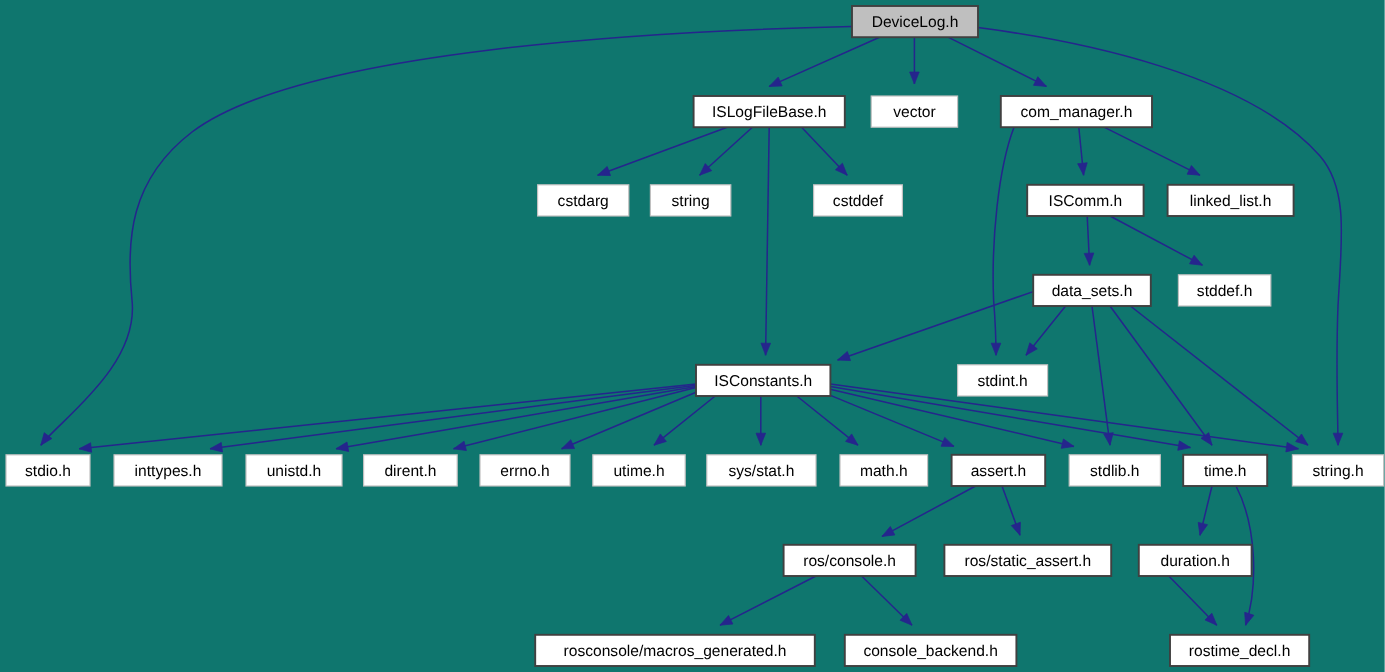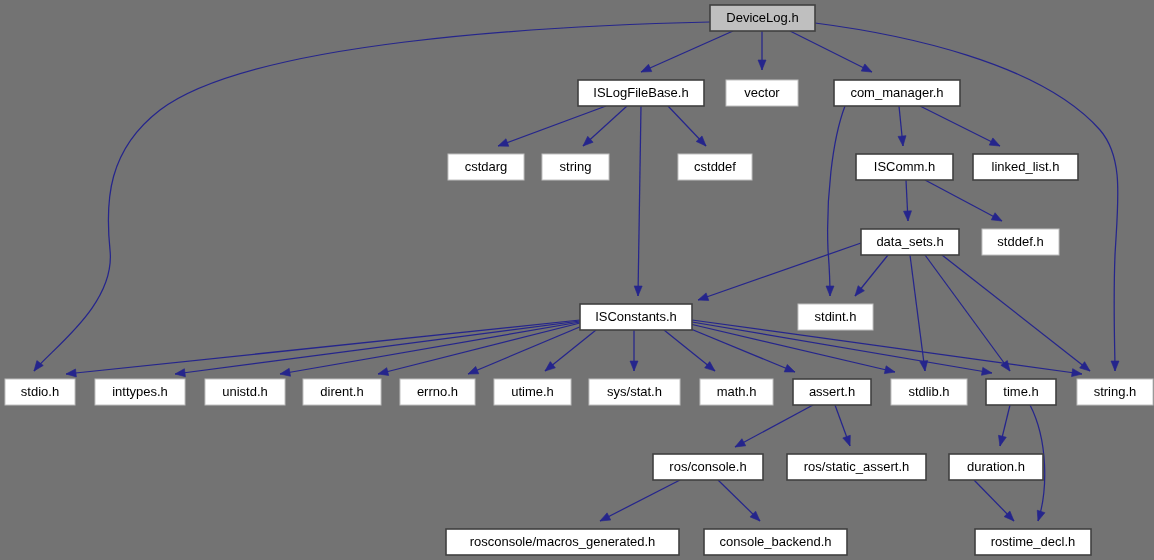--- a/index.html
+++ b/index.html
@@ -4,21 +4,21 @@
 <style>
   html, body {
     margin: 0;
     padding: 0;
     background: #ffffff;
   }
   #graph-root {
     position: relative;
     width: 1154px;
     height: 560px;
-    background: #737373;
+    background: #0f766e;
     font-family: "Liberation Sans", "DejaVu Sans", sans-serif;
     overflow: hidden;
   }
   svg#graph-svg {
     position: absolute;
     left: 0;
     top: 0;
     width: 1154px;
     height: 560px;
     display: block;

